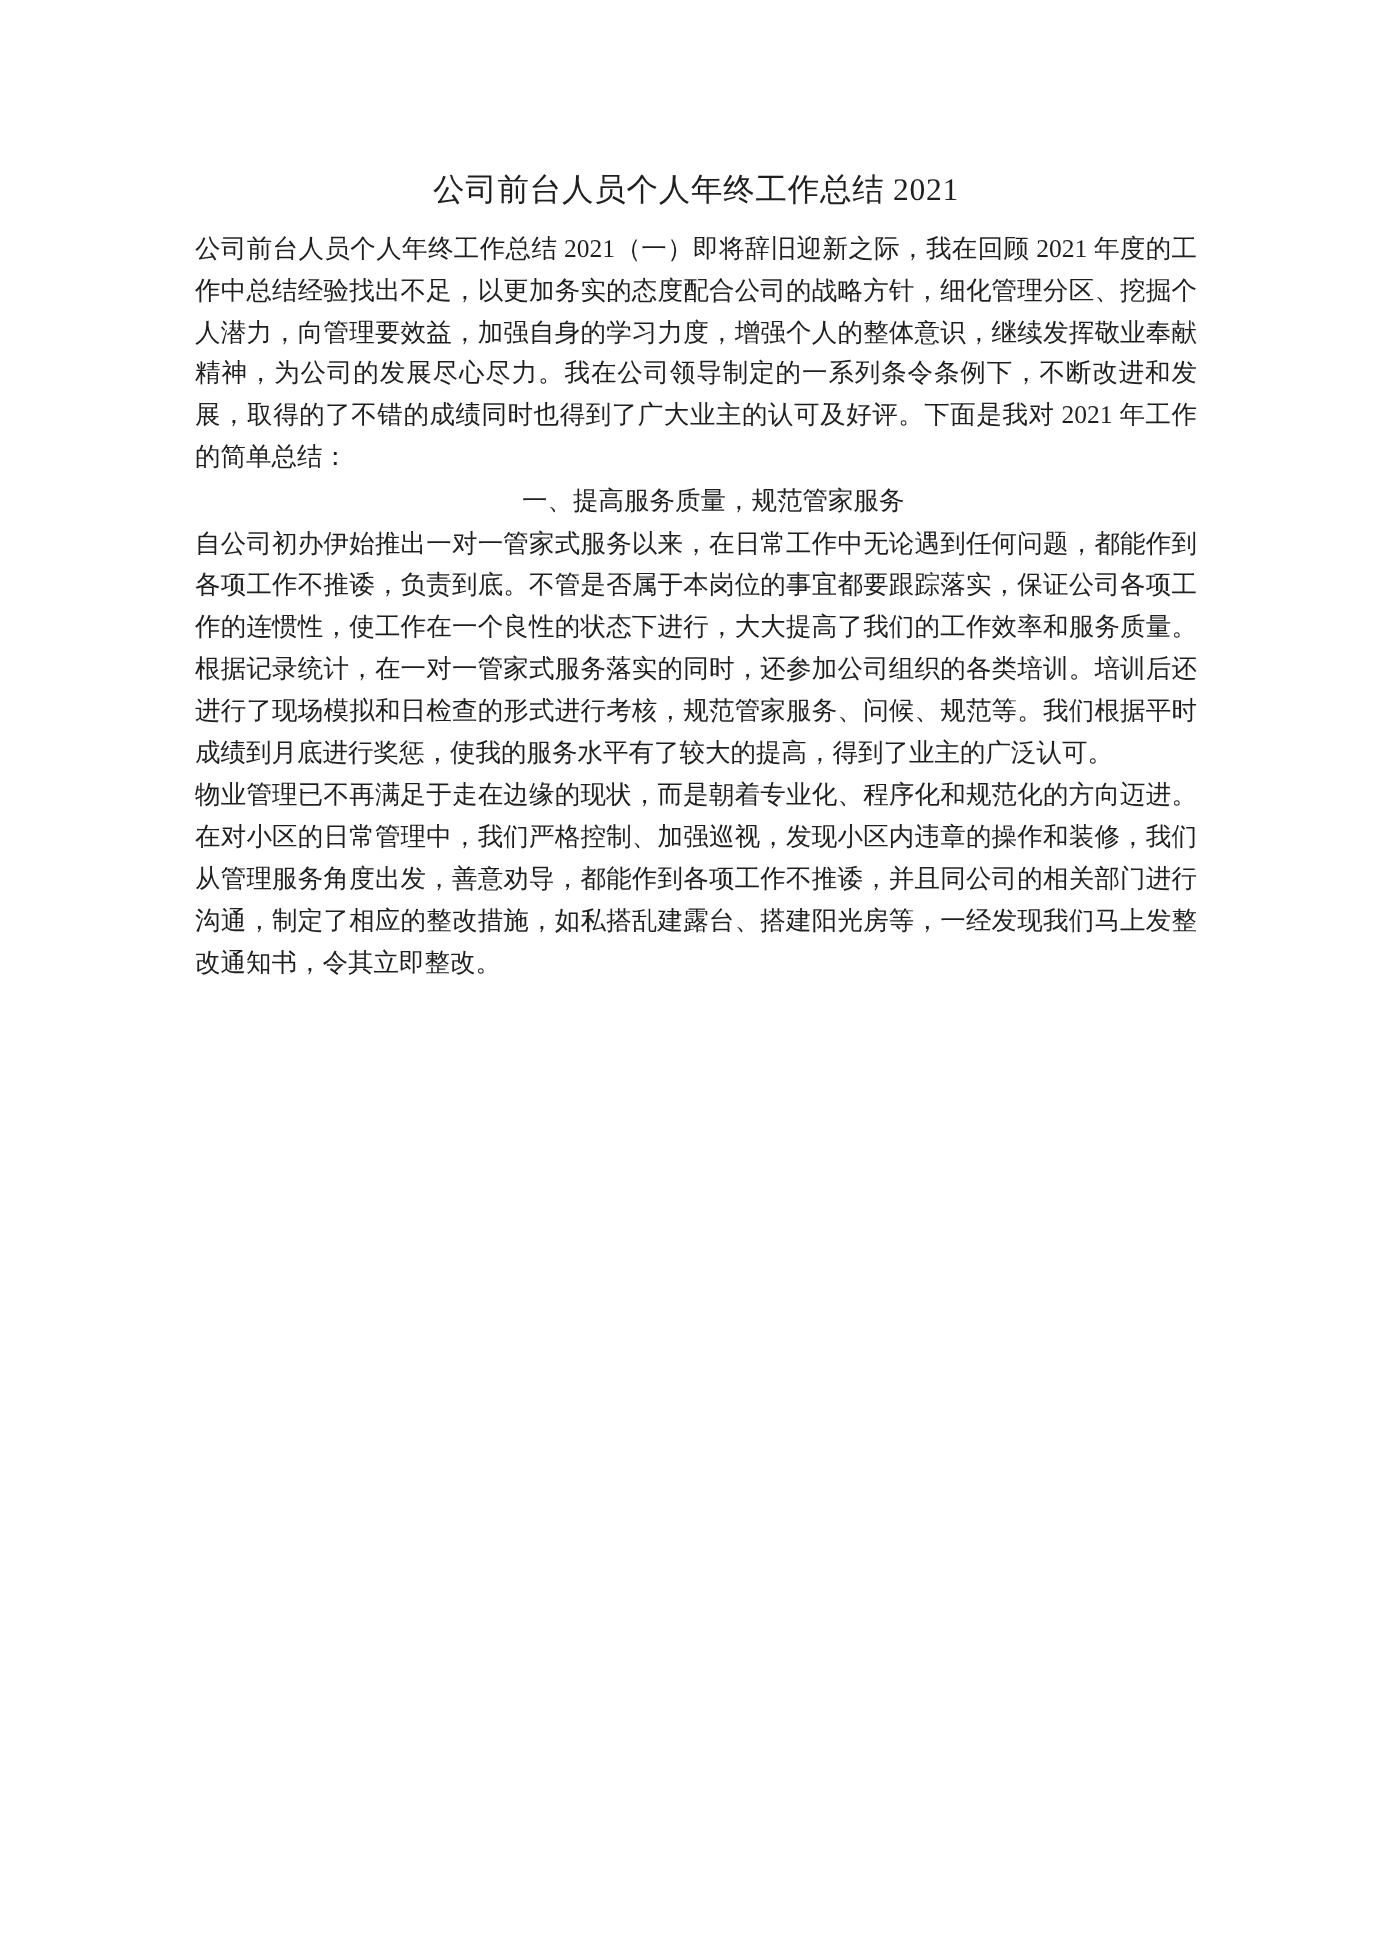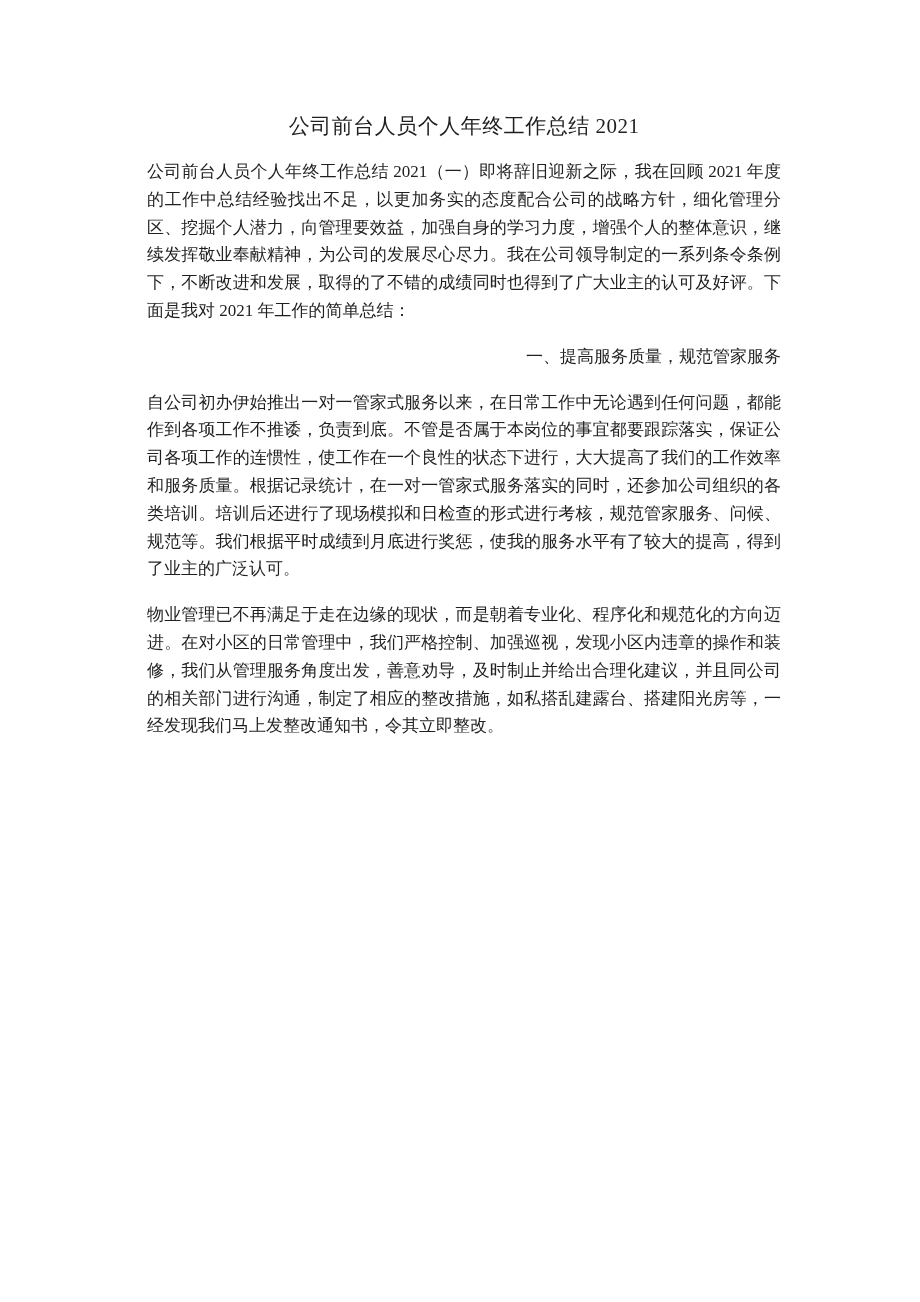--- a/index.html
+++ b/index.html
@@ -27,37 +27,37 @@
   .doc-title {
     font-size: 21px;
     font-weight: 400;
     text-align: center;
     line-height: 28px;
     margin: 0 0 12px 0;
     letter-spacing: 0.5px;
     white-space: nowrap;
   }
   .para {
-    margin: 18px;
+    margin: 1px;
     text-align: justify;
     text-justify: inter-ideograph;
     word-break: break-all;
   }
   .para.heading {
     text-indent: 23px;
-    text-align: right;
+    text-align: center;
   }
 </style>
 </head>
 <body>
 
 <div class="page">
   <h1 class="doc-title">公司前台人员个人年终工作总结 2021</h1>
 
   <p class="para">公司前台人员个人年终工作总结 2021（一）即将辞旧迎新之际，我在回顾 2021 年度的工作中总结经验找出不足，以更加务实的态度配合公司的战略方针，细化管理分区、挖掘个人潜力，向管理要效益，加强自身的学习力度，增强个人的整体意识，继续发挥敬业奉献精神，为公司的发展尽心尽力。我在公司领导制定的一系列条令条例下，不断改进和发展，取得的了不错的成绩同时也得到了广大业主的认可及好评。下面是我对 2021 年工作的简单总结：</p>
 
   <p class="para heading">一、提高服务质量，规范管家服务</p>
 
   <p class="para">自公司初办伊始推出一对一管家式服务以来，在日常工作中无论遇到任何问题，都能作到各项工作不推诿，负责到底。不管是否属于本岗位的事宜都要跟踪落实，保证公司各项工作的连惯性，使工作在一个良性的状态下进行，大大提高了我们的工作效率和服务质量。根据记录统计，在一对一管家式服务落实的同时，还参加公司组织的各类培训。培训后还进行了现场模拟和日检查的形式进行考核，规范管家服务、问候、规范等。我们根据平时成绩到月底进行奖惩，使我的服务水平有了较大的提高，得到了业主的广泛认可。</p>
 
 
-  <p class="para">物业管理已不再满足于走在边缘的现状，而是朝着专业化、程序化和规范化的方向迈进。在对小区的日常管理中，我们严格控制、加强巡视，发现小区内违章的操作和装修，我们从管理服务角度出发，善意劝导，及时制止并给出合理化建议，并且同公司的相关部门进行沟通，制定了相应的整改措施，如私搭乱建露台、搭建阳光房等，一经发现我们马上发整改通知书，令其立即整改。</p>
+  <p class="para">物业管理已不再满足于走在边缘的现状，而是朝着专业化、程序化和规范化的方向迈进。在对小区的日常管理中，我们严格控制、加强巡视，发现小区内违章的操作和装修，我们从管理服务角度出发，善意劝导，都能作到各项工作不推诿，并且同公司的相关部门进行沟通，制定了相应的整改措施，如私搭乱建露台、搭建阳光房等，一经发现我们马上发整改通知书，令其立即整改。</p>
 </div>
 
 </body></html>

